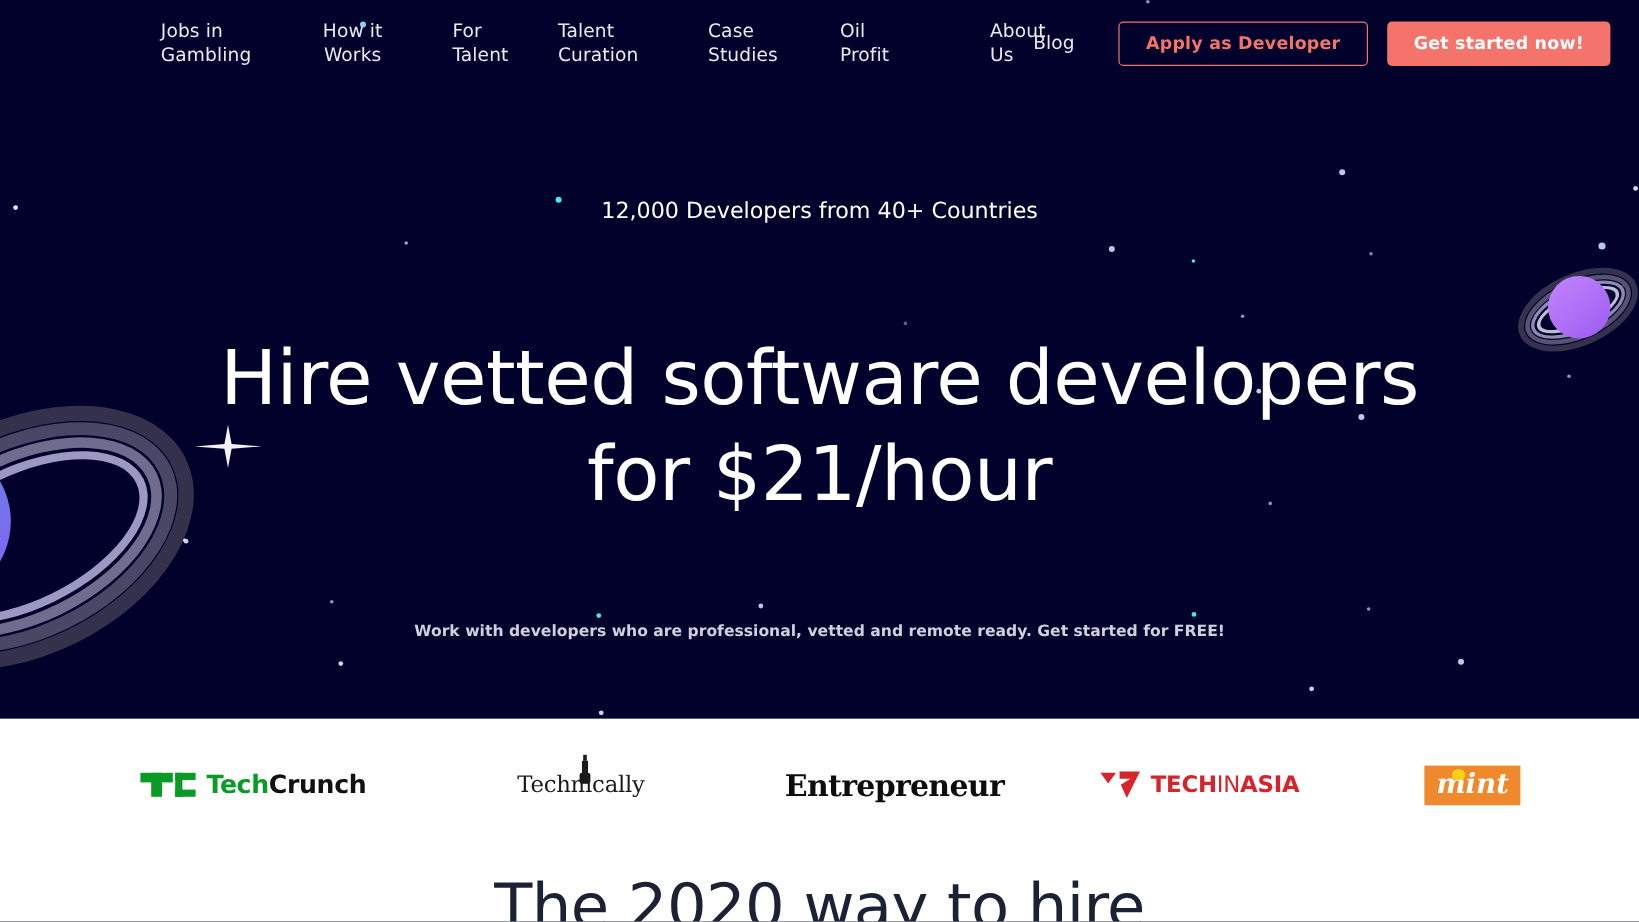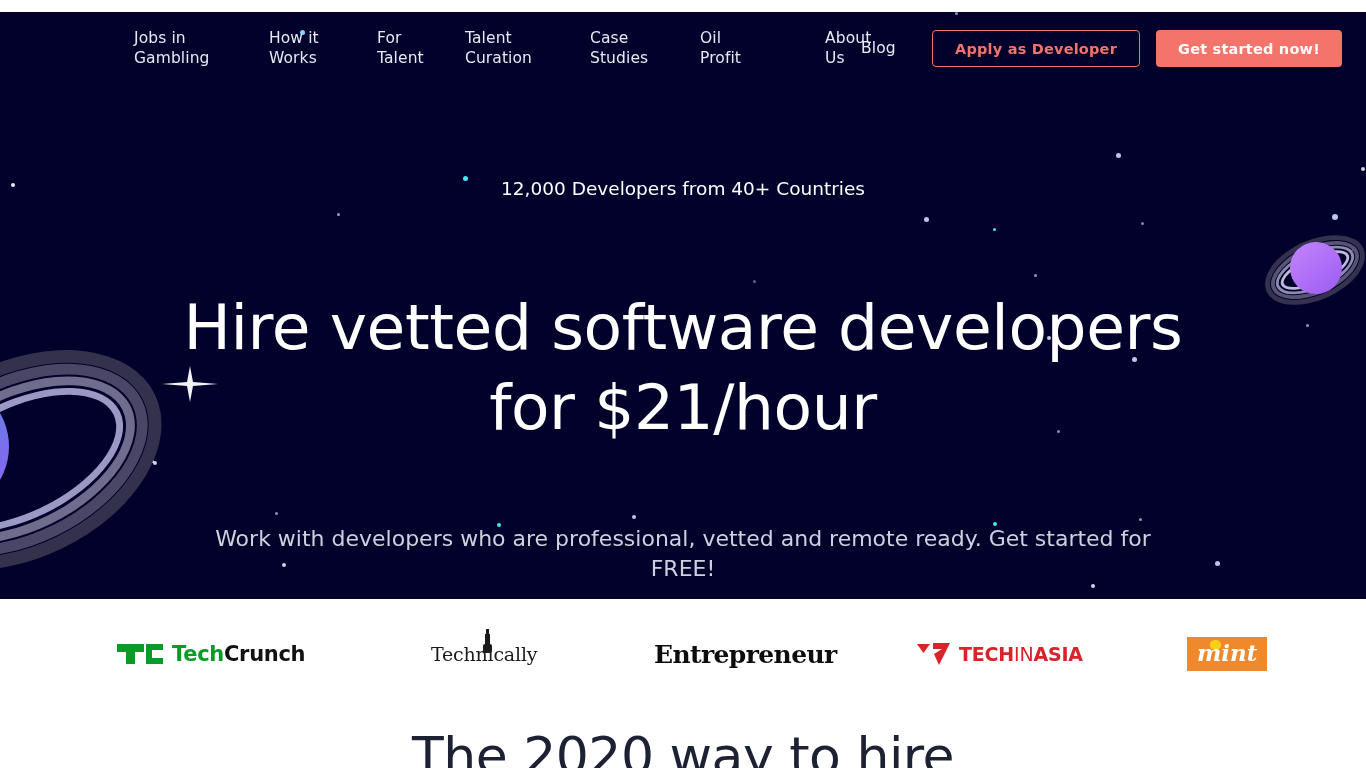--- a/index.html
+++ b/index.html
@@ -5,21 +5,21 @@
   * { margin:0; padding:0; box-sizing:border-box; }
   html,body { width:1366px; height:768px; overflow:hidden; }
   body {
     font-family:"DejaVu Sans", sans-serif;
     background:#ffffff;
     position:relative;
   }
 
   
   .hero {
-    position:absolute; left:0; top:12px; width:1366px; height:599px;
+    position:absolute; left:0; top:0; width:1366px; height:599px;
     background:#02012b;
     overflow:hidden;
   }
 
   
   .star { position:absolute; border-radius:50%; }
 
   
   .sparkle { position:absolute; pointer-events:none; }
 
@@ -142,23 +142,23 @@
     font-size:63px;
     line-height:80px;
     font-weight:400;
     letter-spacing:-.4px;
     z-index:20;
   }
   .subcopy {
     position:absolute; left:183px; top:512px; width:1000px;
     text-align:center;
     color:#cfd0dd;
-    font-size:22px;
+    font-size:13px;
     line-height:30px;
-    font-weight:400;
+    font-weight:700;
     z-index:20;
   }
 
   
   .press {
     position:absolute; left:0; top:599px; width:1366px; height:110px;
     background:#ffffff;
   }
   .logo { position:absolute; top:0; height:110px; display:flex; align-items:center; }
 
@@ -280,21 +280,21 @@
     <div class="ring r2"></div>
     <div class="ring r3"></div>
     <div class="ring r4"></div>
     <div class="globe"></div>
   </div>
 
   <nav class="nav">
     <div class="nav-inner" id="nav-links">
         <div class="nav-link" style="left: 134px; top: 16px;">Jobs in
 Gambling</div>
-        <div class="nav-link" style="left: 269px; top: 16px;">How it
+        <div class="nav-link" style="left: 269px; top: 16px; text-align: center;">How it
 Works</div>
         <div class="nav-link" style="left: 377px; top: 16px;">For
 Talent</div>
         <div class="nav-link" style="left: 465px; top: 16px;">Talent
 Curation</div>
         <div class="nav-link" style="left: 590px; top: 16px;">Case
 Studies</div>
         <div class="nav-link" style="left: 700px; top: 16px;">Oil
 Profit</div>
         <div class="nav-link" style="left: 780px; top: 16px; margin-left: 45px;">About

